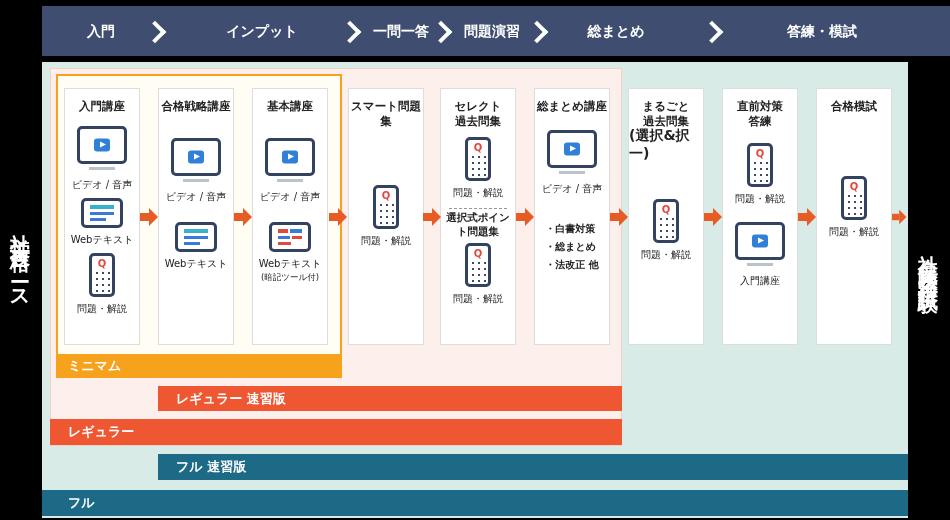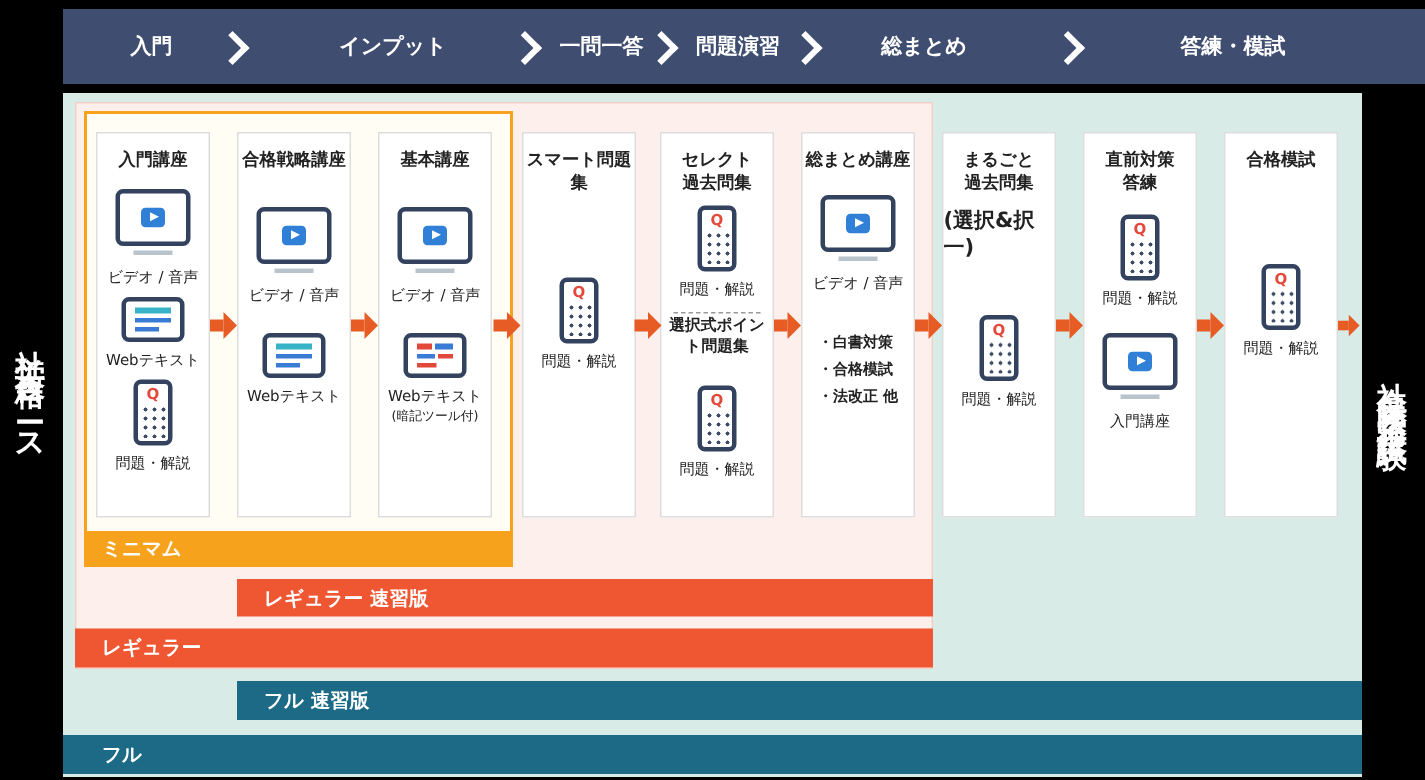--- a/index.html
+++ b/index.html
@@ -184,47 +184,47 @@
   <div class="card" style="left:440px">
     <div class="card-title" style="max-width:52px">セレクト過去問集</div>
     <div class="item" style="margin-top:2px">
       <span class="icon-phone">
           <span class="q">Q</span>
           <span class="dots"></span>
         </span>
       <div class="item-label">問題・解説</div>
     </div>
     <div class="divider"></div>
-    <div class="card-title" style="max-width:68px;font-size:10.5px;margin-bottom:16px">選択式ポイント問題集</div>
+    <div class="card-title" style="max-width:68px;font-size:10.5px;margin-bottom:2px">選択式ポイント問題集</div>
     <div class="item" style="margin-top:3px">
       <span class="icon-phone">
           <span class="q">Q</span>
           <span class="dots"></span>
         </span>
       <div class="item-label">問題・解説</div>
     </div>
   </div>
 
   <div class="card" style="left:534px">
     <div class="card-title">総まとめ講座</div>
     <div class="item" style="margin-top:10px">
       <span class="icon-video">
           <span class="play"></span>
         </span>
       <div class="item-label">ビデオ / 音声</div>
     </div>
     <div class="bullets">
       <div>・白書対策</div>
-      <div>・合格模試</div>
+      <div>・総まとめ</div>
       <div>・法改正 他</div>
     </div>
   </div>
 
   <div class="card" style="left:628px">
-    <div class="card-title" style="max-width:52px;margin-bottom:13px">まるごと過去問集</div>
+    <div class="card-title" style="max-width:52px;margin-bottom:2px">まるごと過去問集</div>
     <div class="card-sub">(選択&amp;択一)</div>
     <div class="item" style="margin-top:36px">
       <span class="icon-phone">
           <span class="q">Q</span>
           <span class="dots"></span>
         </span>
       <div class="item-label">問題・解説</div>
     </div>
   </div>
 

